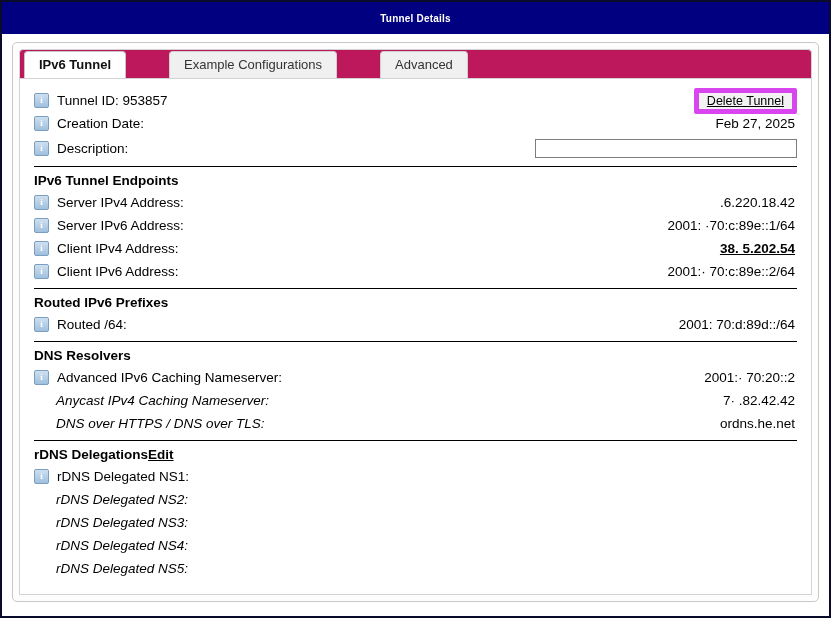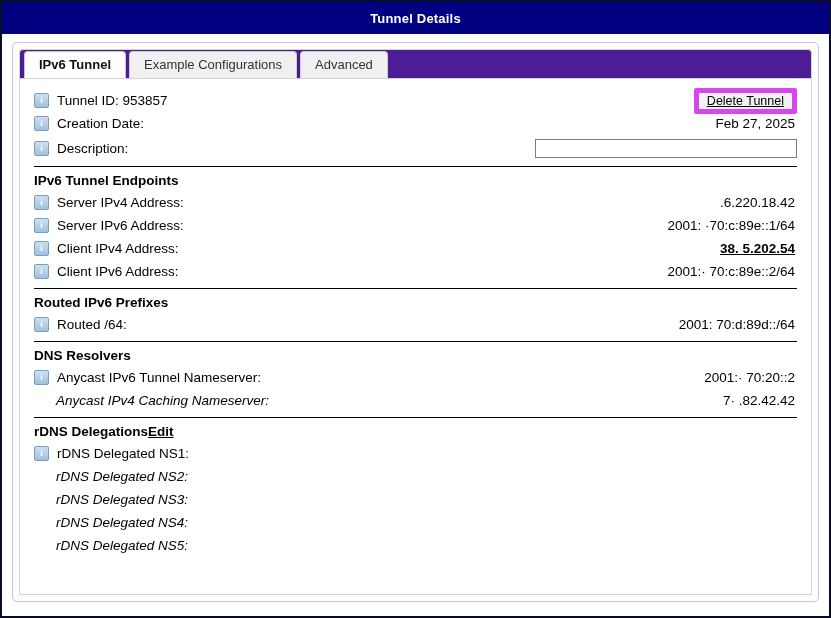--- a/index.html
+++ b/index.html
@@ -24,21 +24,21 @@
     border: 2px solid #0a0a2a;
     background: #ffffff;
   }
 
   
   .titlebar {
     height: 32px;
     background: #000080;
     color: #ffffff;
     font-weight: bold;
-    font-size: 13px;
+    font-size: 10px;
     display: flex;
     align-items: center;
     justify-content: center;
     letter-spacing: 0.2px;
   }
 
   
   .panel {
     margin: 8px 10px 8px 10px;
     border: 1px solid #c8c8c8;
@@ -46,26 +46,27 @@
     background: #fdfdfd;
     padding: 6px 6px 10px 6px;
     box-sizing: border-box;
     height: 560px;
   }
 
   .tabstrip {
     display: flex;
     align-items: flex-end;
     height: 30px;
-    background: #4c1d95;
+    background: #be185d;
     border: 1px solid #d3d3d3;
     border-radius: 4px 4px 0 0;
     padding: 4px 4px 0 4px;
     box-sizing: border-box;
     position: relative;
+    gap: 40px;
   }
   .tab {
     height: 26px;
     line-height: 25px;
     padding: 0 14px;
     margin-right: 3px;
     font-size: 13px;
     color: #333333;
     background: #f0f0f0;
     border: 1px solid #cfcfcf;
@@ -280,32 +281,38 @@
       </div>
 
       <div class="section">
         <div class="section-title">
           <span>DNS Resolvers</span>
         </div>
 
         <div class="row">
           <span class="lbl">
             <span class="iicon">i</span>
-            <span>Anycast IPv6 Tunnel Nameserver:</span>
+            <span>Advanced IPv6 Caching Nameserver:</span>
           </span>
           <span class="val">2001:· 70:20::2</span>
         </div>
 
         <div class="row">
           <span class="lbl indent-noicon">
             <span>Anycast IPv4 Caching Nameserver:</span>
           </span>
           <span class="val">7· .82.42.42</span>
         </div>
 
+        <div class="row">
+          <span class="lbl indent-noicon">
+            <span>DNS over HTTPS / DNS over TLS:</span>
+          </span>
+          <span class="val">ordns.he.net</span>
+        </div>
       </div>
 
       <div class="section">
         <div class="section-title">
           <span>rDNS Delegations</span>
           <span class="linky">Edit</span>
         </div>
 
         <div class="row">
           <span class="lbl">

